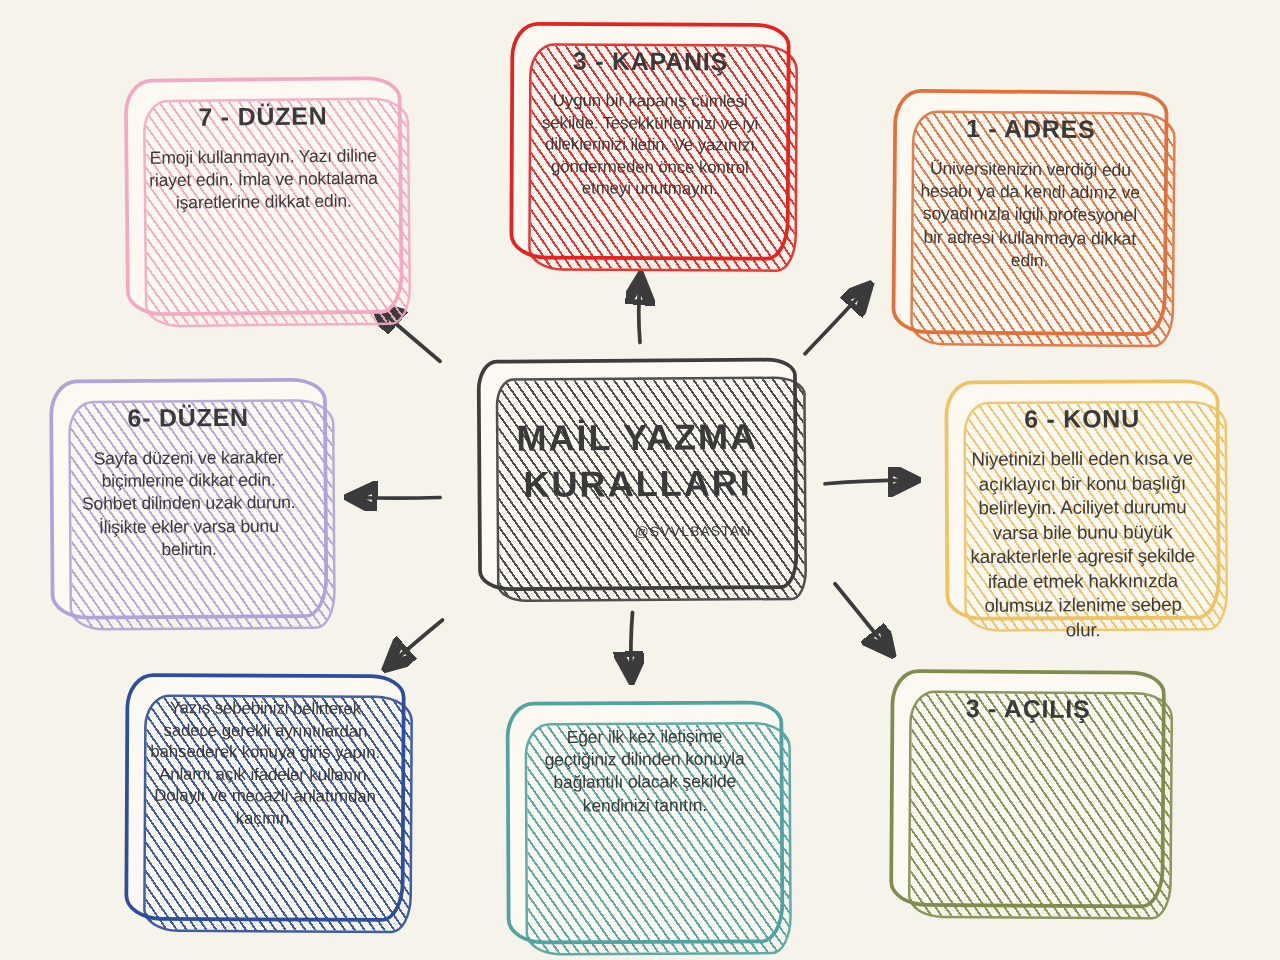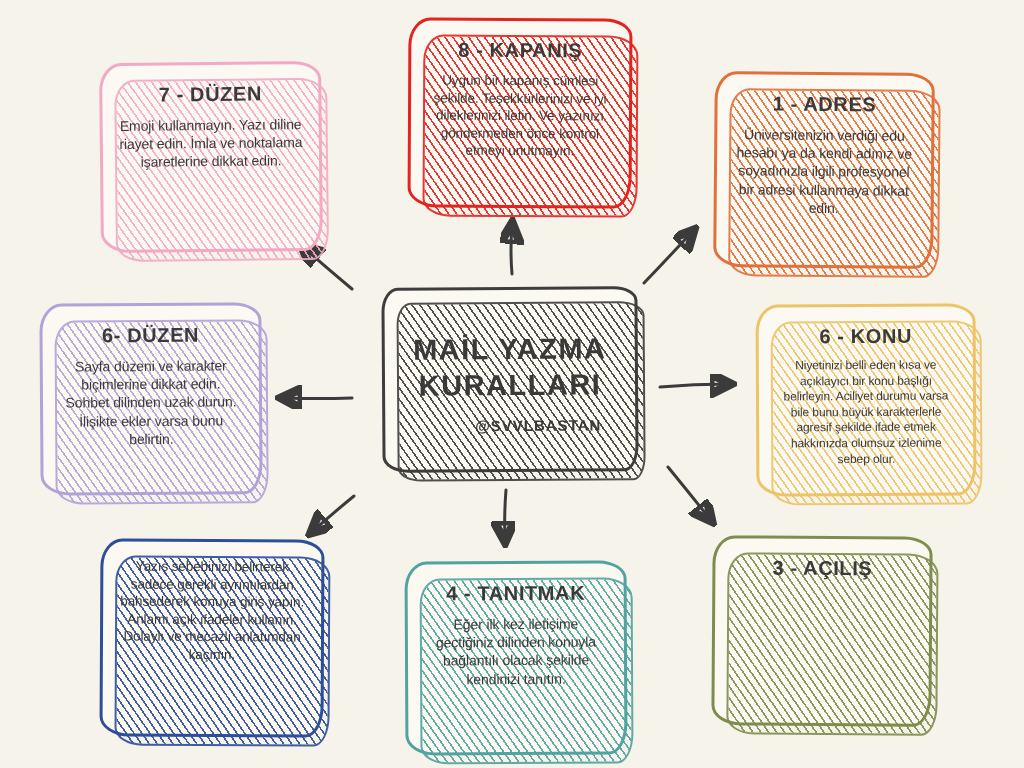--- a/index.html
+++ b/index.html
@@ -59,21 +59,21 @@
   
   .n-duzen7  {left:100px; top:62px;  width:222px; height:190px; transform:rotate(-.6deg);}
   .n-kapanis {left:408px; top:18px;  width:224px; height:190px; transform:rotate(.3deg);}
   .n-adres   {left:714px; top:72px;  width:220px; height:196px; transform:rotate(.5deg);}
   .n-konu    {left:756px; top:304px; width:220px; height:192px; transform:rotate(-.3deg);}
   .n-acilis  {left:712px; top:536px; width:220px; height:190px; transform:rotate(.4deg);}
   .n-tanitmak{left:405px; top:561px; width:222px; height:194px; transform:rotate(-.3deg);}
   .n-giris   {left:100px; top:539px; width:224px; height:198px; transform:rotate(.3deg);}
   .n-duzen6  {left:40px;  top:303px; width:222px; height:192px; transform:rotate(-.4deg);}
 
-  .n-konu .node-body{font-size:12px;}
+  .n-konu .node-body{font-size:15px;}
   .n-giris .node-body, .n-kapanis .node-body{font-size:13.5px;}
 
   
   .center-card{
     position:absolute;
     left:382px; top:287px; width:256px; height:185px;
     box-sizing:border-box;
     background:#fbf9f2;
     border:3px solid var(--c,#3d3d3d);
     border-radius: 16px 24px 14px 26px / 24px 14px 26px 16px;
@@ -93,22 +93,22 @@
   .center-title{
     font-size:29px;
     font-weight:bold;
     letter-spacing:1.5px;
     line-height:1.25;
     margin:6px 14px 0;
   }
   .center-handle{
     align-self:flex-end;
     margin:14px 34px 0 0;
-    font-size:15px;
-    font-weight:bold;
+    font-size:11px;
+    font-weight:normal;
     letter-spacing:1px;
   }
 </style>
 </head>
 <body style="background: rgb(246, 243, 234);">
 
 <div class="stage">
 
   <svg class="arrows" viewBox="0 0 1024 768" xmlns="http://www.w3.org/2000/svg" style="color: rgb(59, 59, 59);">
     <defs>
@@ -125,40 +125,39 @@
     <path d="M352,398 Q317,399 284,398" marker-end="url(#ah)"></path>
     <path d="M352,289 Q327,268 304,248" marker-end="url(#ah)"></path>
   </svg>
 
   <section class="center-card" style="--c: #3d3d3d;">
     <h1 class="center-title">MAİL YAZMA KURALLARI</h1>
     <div class="center-handle">@SVVLBASTAN</div>
   </section>
 
   <section class="node n-kapanis" style="--c: #e42320;">
-    <h2 class="node-title">8 - KAPANIŞ</h2>
+    <h2 class="node-title">3 - KAPANIŞ</h2>
     <p class="node-body">Uygun bir kapanış cümlesi şekilde. Teşekkürlerinizi ve iyi dileklerinizi iletin. Ve yazınızı göndermeden önce kontrol etmeyi unutmayın.</p>
   </section>
 
   <section class="node n-adres" style="--c: #e2703a;">
     <h2 class="node-title">1 - ADRES</h2>
     <p class="node-body">Üniversitenizin verdiği edu hesabı ya da kendi adınız ve soyadınızla ilgili profesyonel bir adresi kullanmaya dikkat edin.</p>
   </section>
 
   <section class="node n-konu" style="--c: #eec366;">
     <h2 class="node-title">6 - KONU</h2>
     <p class="node-body">Niyetinizi belli eden kısa ve açıklayıcı bir konu başlığı belirleyin. Aciliyet durumu varsa bile bunu büyük karakterlerle agresif şekilde ifade etmek hakkınızda olumsuz izlenime sebep olur.</p>
   </section>
 
   <section class="node n-acilis" style="--c: #7e8d4d;">
     <h2 class="node-title">3 - AÇILIŞ</h2>
   </section>
 
   <section class="node n-tanitmak" style="--c: #4fa3a0;">
-    <h2 class="node-title">4 - TANITMAK</h2>
     <p class="node-body">Eğer ilk kez iletişime geçtiğiniz dilinden konuyla bağlantılı olacak şekilde kendinizi tanıtın.</p>
   </section>
 
   <section class="node n-giris" style="--c: #2c4e9b;">
     <p class="node-body">Yazış sebebinizi belirterek sadece gerekli ayrıntılardan bahsederek konuya giriş yapın. Anlamı açık ifadeler kullanın. Dolaylı ve mecazlı anlatımdan kaçının.</p>
   </section>
 
   <section class="node n-duzen6" style="--c: #b3a1d9;">
     <h2 class="node-title">6- DÜZEN</h2>
     <p class="node-body">Sayfa düzeni ve karakter biçimlerine dikkat edin. Sohbet dilinden uzak durun. İlişikte ekler varsa bunu belirtin.</p>

